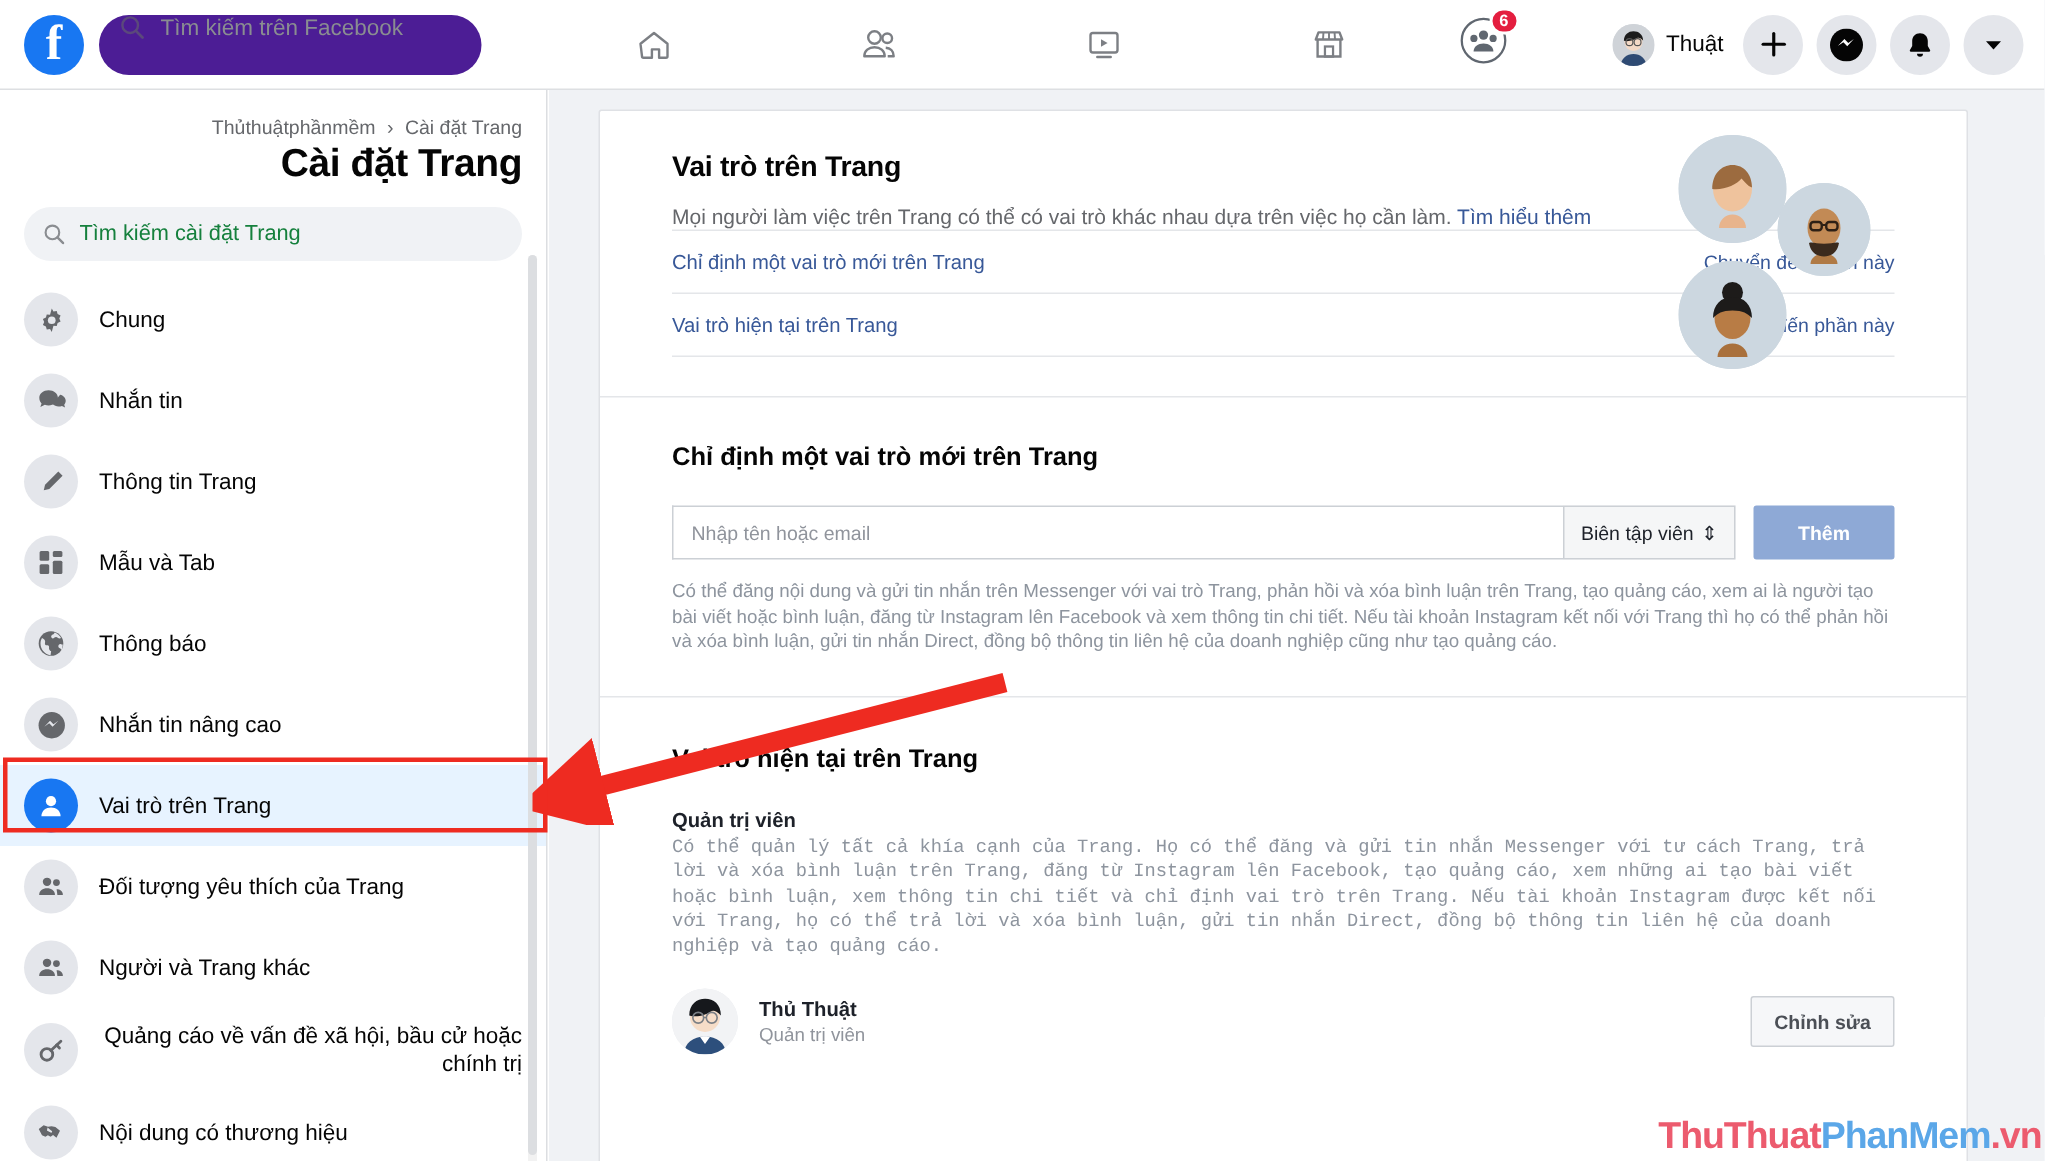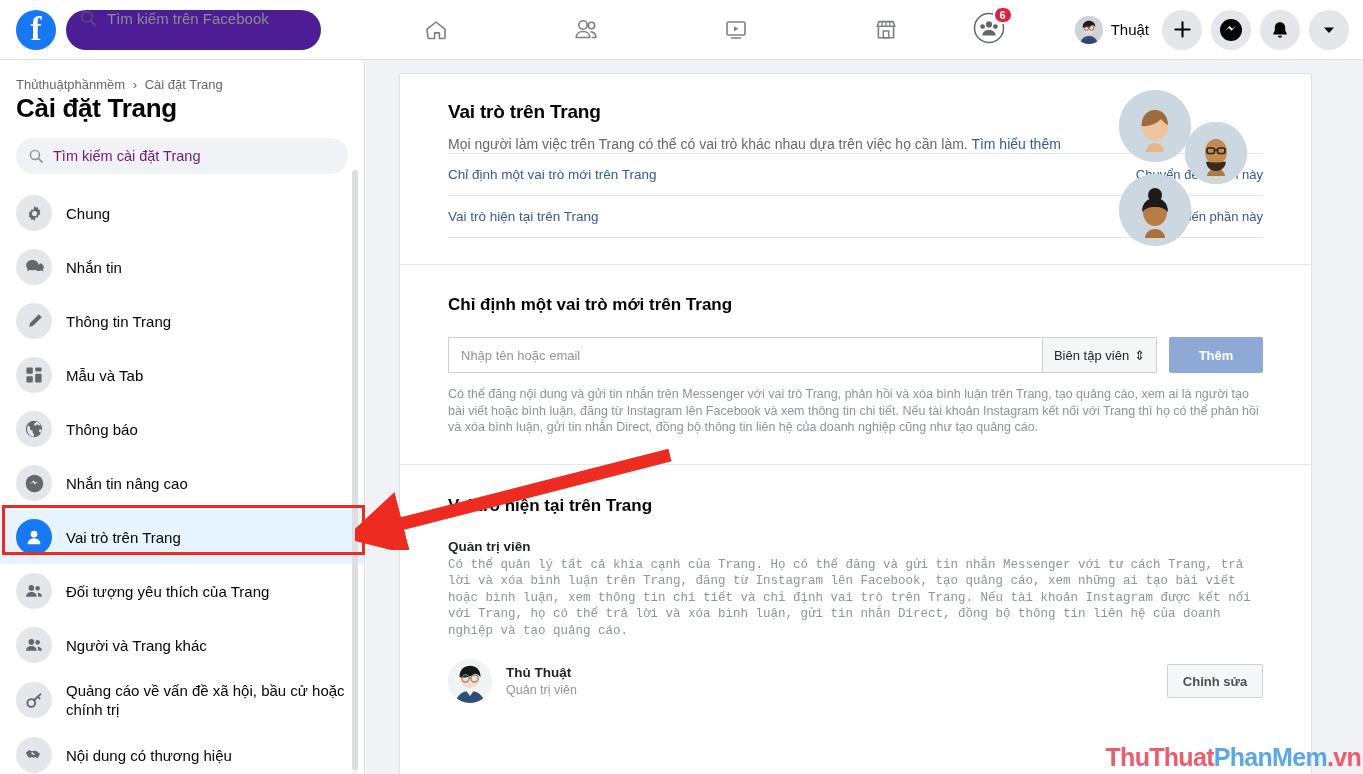--- a/index.html
+++ b/index.html
@@ -53,30 +53,30 @@
   }
   .profile-name { font-size: 15px; color: #050505; font-weight: 500; }
   .circ-btn {
     width: 40px; height: 40px; border-radius: 50%; background: #e4e6eb;
     display: flex; align-items: center; justify-content: center; cursor: pointer;
   }
 
   
   .sidebar {
     position: absolute; top: 60px; left: 0; width: 365px; height: 714px;
-    background: #ffffff; border-right: 1px solid #dcdee1; overflow: hidden;
+    background: #ffffff; border-right: 1px solid #dcdee1; overflow: hidden; text-align: right;
   }
   .breadcrumb { font-size: 13px; color: #65676b; padding: 17px 16px 0 16px; }
   .breadcrumb .sep { margin: 0 4px; }
   .page-title { font-size: 26px; font-weight: bold; color: #050505; padding: 1px 16px 0 16px; letter-spacing: -0.3px;}
   .settings-search {
     margin: 14px 16px 0 16px; height: 36px; border-radius: 18px; background: #f0f2f5;
     display: flex; align-items: center; padding: 0 13px;
   }
-  .settings-search .stext { margin-left: 10px; color: #701a75; font-size: 14.5px; }
+  .settings-search .stext { margin-left: 10px; color: #15803d; font-size: 14.5px; }
 
   .nav-list { margin-top: 12px; }
   .nav-item {
     display: flex; align-items: center; gap: 14px;
     padding: 9px 16px; cursor: pointer; min-height: 36px;
   }
   .nav-item .ic {
     width: 36px; height: 36px; border-radius: 50%; background: #e4e6eb;
     display: flex; align-items: center; justify-content: center; flex: 0 0 auto;
   }

